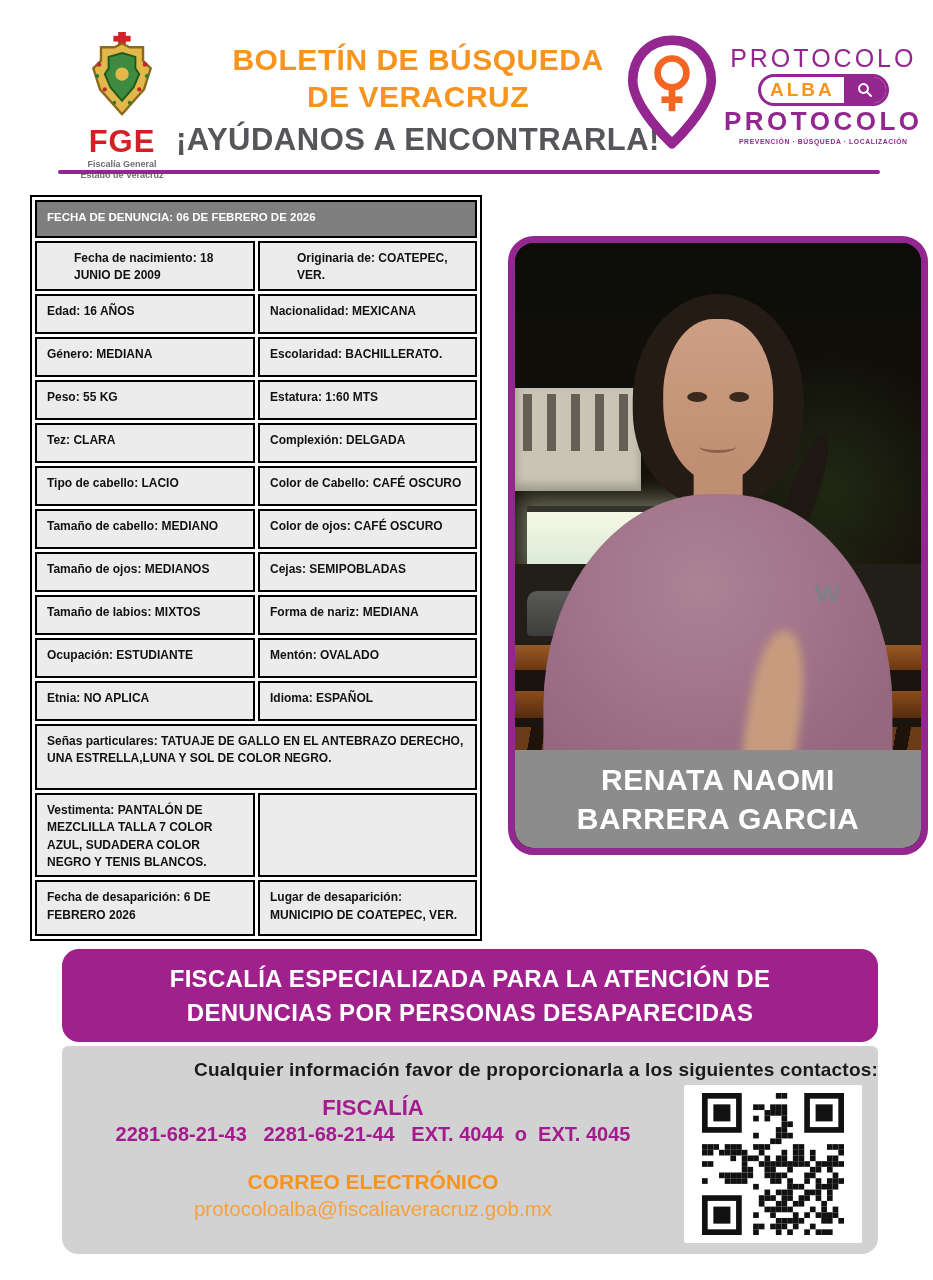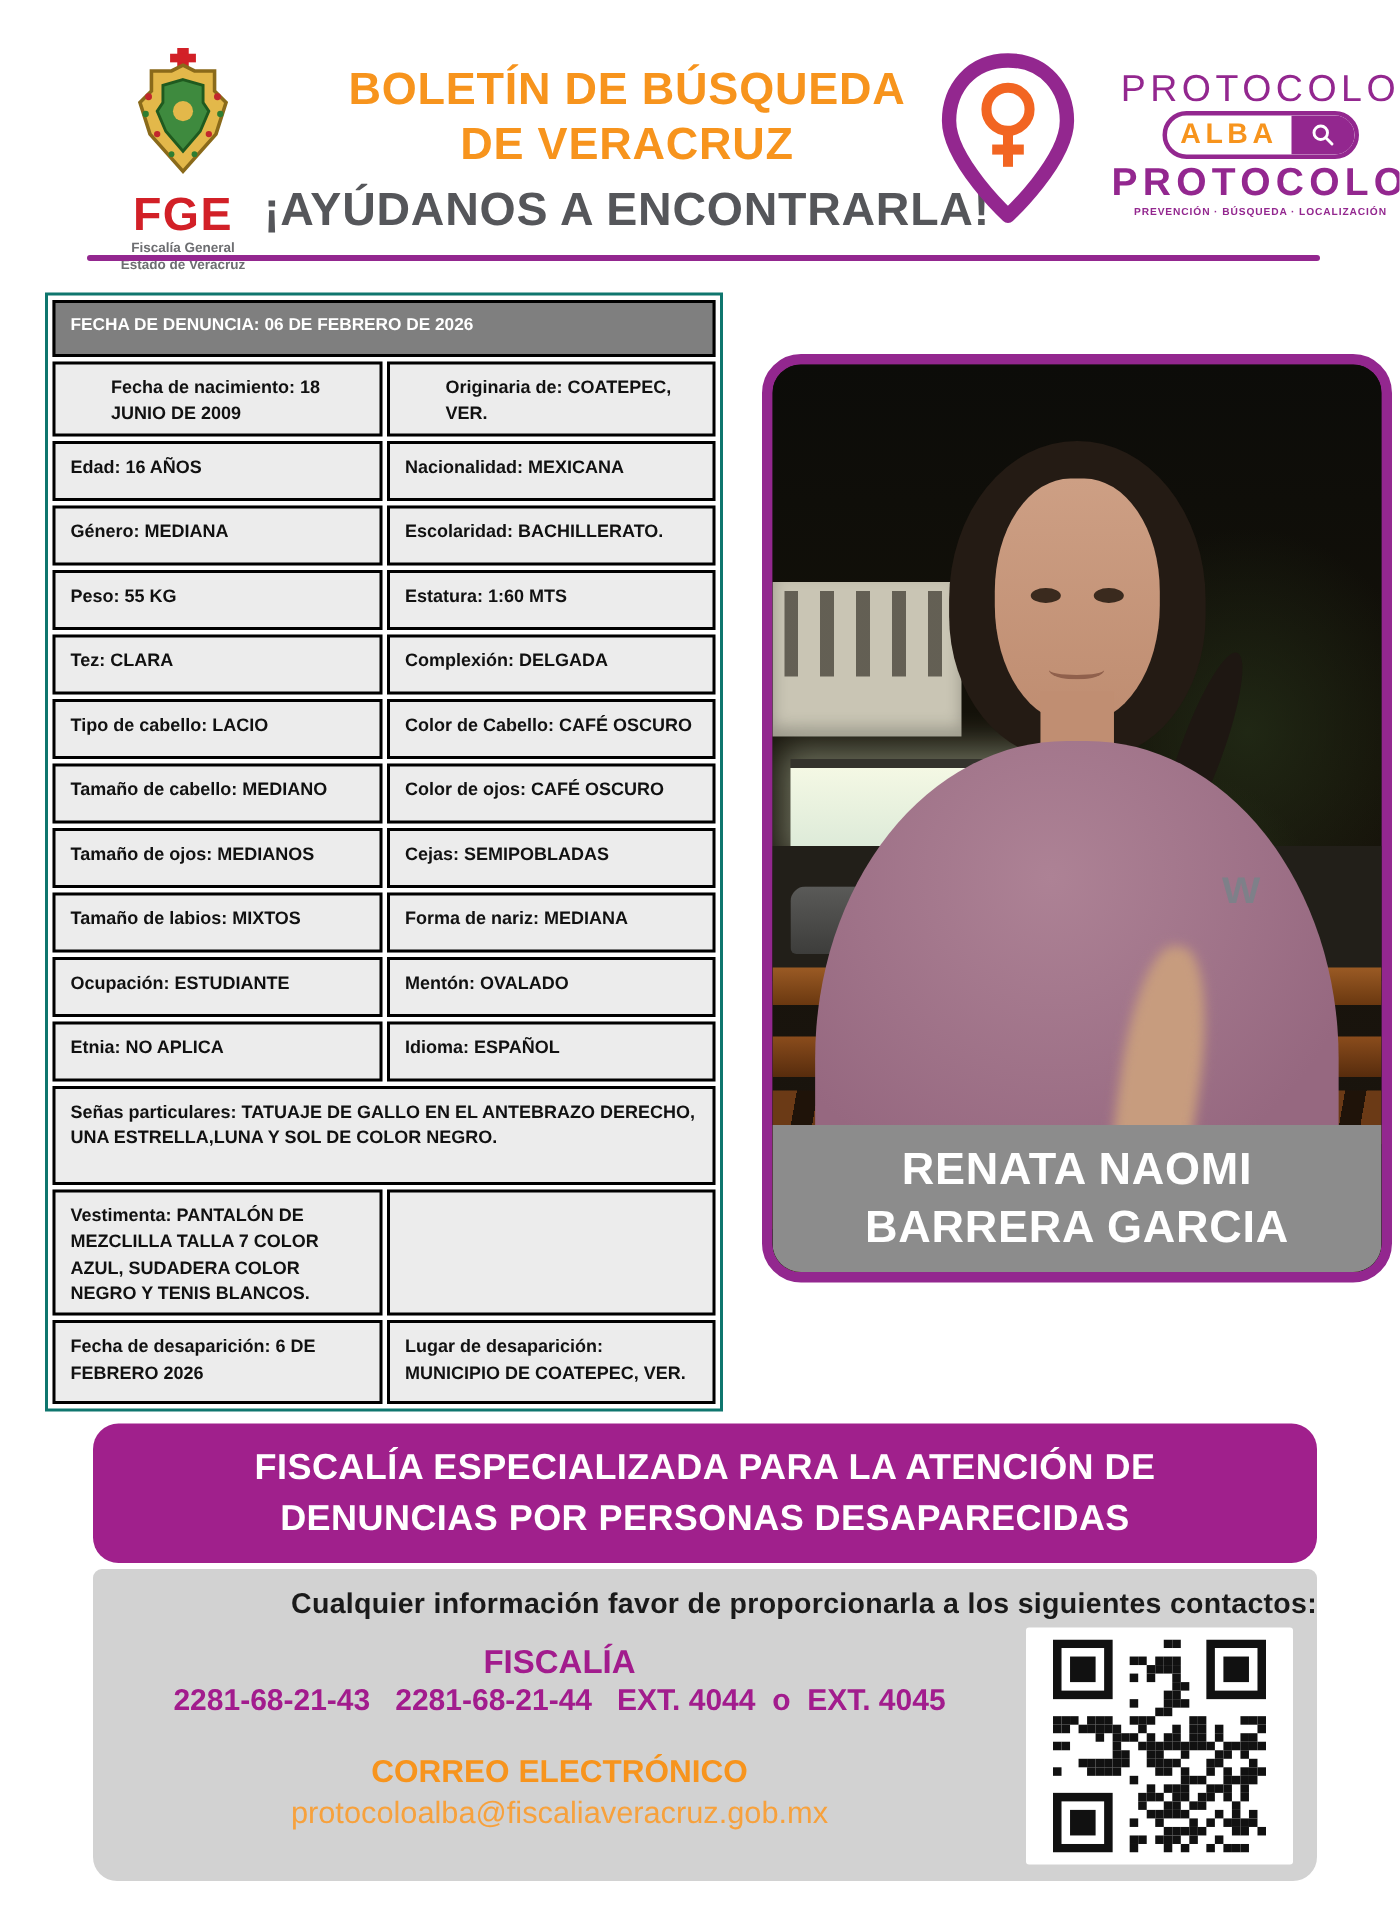--- a/index.html
+++ b/index.html
@@ -12,35 +12,35 @@
   
   .fge-logo { position:absolute; left:56px; top:32px; width:132px; text-align:center; }
   .fge-acronym { color:var(--fge-red,#D22027); font-size:31px; font-weight:800; letter-spacing:1px; line-height:1; margin-top:2px; }
   .fge-caption { color:#6d6e71; font-size:9px; font-weight:700; line-height:1.2; margin-top:2px; }
 
   .title-block { position:absolute; left:192px; top:42px; width:452px; text-align:center; }
   .title-line { color:var(--orange,#F7941D); font-size:30px; font-weight:800; line-height:1.22; letter-spacing:.5px; }
   .subtitle { position:absolute; left:168px; top:122px; width:500px; text-align:center;
     color:var(--subtitle-gray,#55565A); font-size:31px; font-weight:800; letter-spacing:.5px; }
 
-  .alba-logo { position:absolute; left:626px; top:34px; width:288px; display:flex; align-items:center; gap:23px; }
+  .alba-logo { position:absolute; left:626px; top:34px; width:288px; display:flex; align-items:center; gap:6px; }
   .alba-text { display:flex; flex-direction:column; align-items:center; }
   .alba-protocolo { color:var(--purple,#93278F); font-size:25px; font-weight:500; letter-spacing:3px; line-height:1.05; }
   .alba-pill { display:flex; align-items:stretch; border:3px solid var(--purple,#93278F); border-radius:17px; overflow:hidden; height:32px; margin-top:2px; }
   .alba-word { color:var(--orange,#F7941D); font-size:19px; font-weight:800; letter-spacing:3px; padding:0 9px; display:flex; align-items:center; }
   .alba-mag { background:var(--purple,#93278F); width:42px; display:flex; align-items:center; justify-content:center; }
   .alba-veracruz { color:var(--purple,#93278F); font-size:26px; font-weight:700; letter-spacing:3.5px; line-height:1.15; margin-top:1px; }
   .alba-tagline { color:var(--purple,#93278F); font-size:6.8px; font-weight:700; letter-spacing:.6px; margin-top:1px; }
 
   .purple-rule { position:absolute; left:58px; top:170px; width:822px; height:4px;
     background:var(--purple,#93278F); border-radius:2px; }
 
   
   .details-table { position:absolute; left:30px; top:195px; width:452px;
-    border-collapse:separate; border-spacing:3px; border:2px solid #0f766e; background:#fff; }
+    border-collapse:separate; border-spacing:3px; border:2px solid #000000; background:#fff; }
   .details-table td { border:2px solid #000; background:var(--cell-gray,#ECECEC);
     font-size:12px; font-weight:700; color:#111; padding:7px 10px 4px 10px;
     vertical-align:top; line-height:1.45; }
   td.thead { background:var(--table-header-gray,#7F7F7F); color:#fff; height:38px; font-size:11.5px; }
   .col-l { width:220px; }
   .row-first td { height:48px;padding-left:37px; }
   .row-std td { height:40px; }
   .row-senas td { height:66px; }
   .row-vest td { height:82px; }
   .row-last td { height:56px; }

